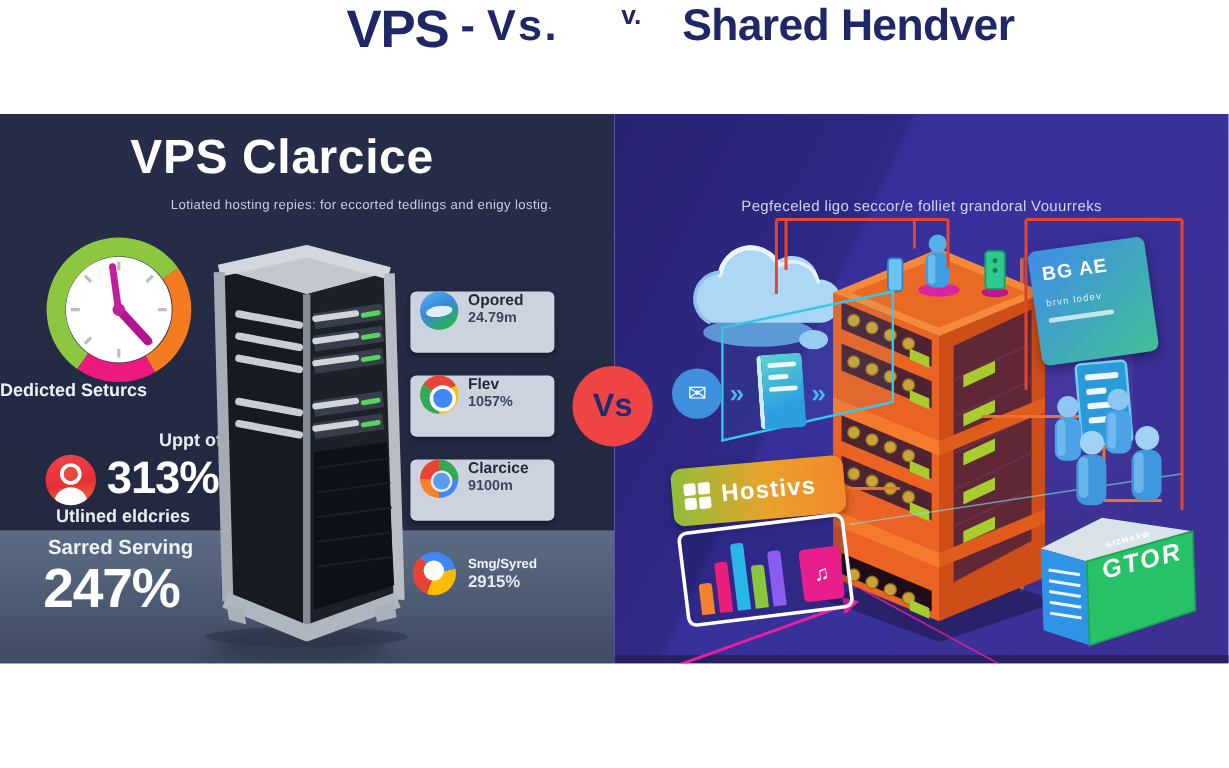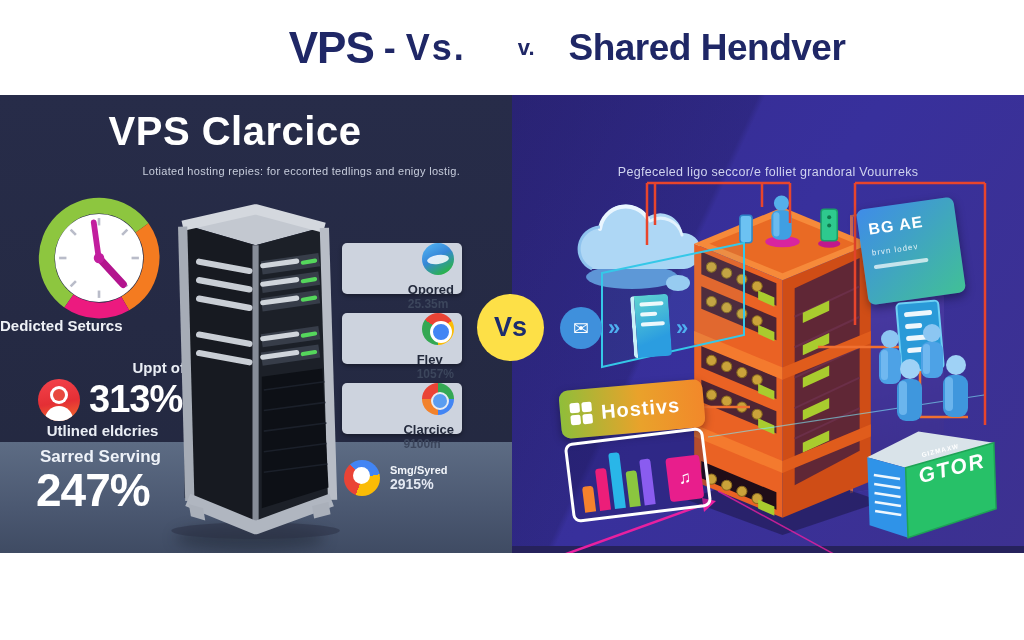--- a/index.html
+++ b/index.html
@@ -2,21 +2,21 @@
 <html><head>
 <meta charset="utf-8">
 <style>
   * { margin:0; padding:0; box-sizing:border-box; }
   body { font-family:"Liberation Sans", sans-serif; background:#ffffff; }
   .stage { position:relative; width:1024px; height:640px; overflow:hidden; background:#ffffff; }
   .abs { position:absolute; }
 
   
   .header { position:absolute; left:0; top:0; width:1024px; height:95px;
-            display:flex; align-items:center; justify-content:center; padding-left:110px;
+            display:flex; justify-content:center; padding-left:110px;
             color:#1f2766; }
   .t-vps    { font-size:44px; font-weight:800; letter-spacing:-1px; }
   .t-dash   { font-size:36px; font-weight:700; margin:0 10px; }
   .t-vs     { font-size:36px; font-weight:600; letter-spacing:2px; }
   .t-v      { font-size:22px; font-weight:700; margin:0 34px 0 52px; }
   .t-shared { font-size:37px; font-weight:800; letter-spacing:-0.5px; }
 
   
   .panel-left { position:absolute; left:0; top:95px; width:512px; height:458px;
                 background:linear-gradient(180deg,#272c49 0%,#23283f 100%); overflow:hidden; }
@@ -44,22 +44,22 @@
   .uptime-caption { position:absolute; left:10px; top:327px; width:185px; text-align:center;
                     color:#e9edf4; font-size:15px; font-weight:600; }
   .shared-label { position:absolute; left:40px; top:352px; color:#eef2f8; font-size:17px; font-weight:600; }
   .shared-value { position:absolute; left:36px; top:368px; color:#ffffff; font-size:46px; font-weight:800;
                   letter-spacing:-1px; }
   .tower-wrap { position:absolute; left:158px; top:102px; width:190px; height:345px; }
   .tower-reflect { position:absolute; left:175px; top:430px; width:150px; height:26px;
                    background:rgba(15,20,30,0.35); border-radius:50%; filter:blur(7px); }
 
   .stat-card { position:absolute; left:342px; width:120px; height:51px; background:#cdd3de;
-               border-radius:5px; display:flex; align-items:flex-end; padding:0 8px; gap:8px;
-               box-shadow:0 2px 4px rgba(0,0,0,0.35);flex-direction:column; }
+               border-radius:5px; display:flex; align-items:flex-start; padding:0 8px; gap:8px;
+               box-shadow:0 2px 4px rgba(0,0,0,0.35); }
   .stat-plain { position:absolute; left:338px; width:130px; height:54px;
                 display:flex; align-items:center; padding:0 6px; gap:10px; }
   .stat-text { display:flex; flex-direction:column; line-height:1.15; }
   .stat-card .s-label { color:#232a3c; font-size:13px; font-weight:700; }
   .stat-card .s-value { color:#3c465c; font-size:12px; font-weight:600; }
   .stat-plain .s-label { color:#f2f5fa; font-size:11px; font-weight:700; }
   .stat-plain .s-value { color:#e3e8f2; font-size:14px; font-weight:600; }
   .ic { border-radius:50%; position:relative; flex:0 0 auto; }
   .ic-globe { width:32px; height:32px; background:linear-gradient(150deg,#4aa8ec 15%,#3687d8 45%,#2bb24c 85%); }
   .ic-globe::after { content:""; position:absolute; left:5px; top:12px; width:22px; height:9px;
@@ -71,22 +71,22 @@
   .ic-wheel { width:32px; height:32px;
               background:conic-gradient(from 0deg,#34a853 0 25%,#4285f4 0 50%,#f2822c 0 75%,#ea4335 0 100%); }
   .ic-wheel::after { content:""; position:absolute; left:9px; top:9px; width:14px; height:14px;
                      border-radius:50%; background:#5a9df0; border:2px solid #e8ecf2; }
   .ic-ring { width:36px; height:36px;
              background:conic-gradient(from 200deg,#ea4335 0 33%,#4285f4 0 66%,#fbbc05 0 100%); }
   .ic-ring::after { content:""; position:absolute; left:9px; top:7px; width:17px; height:17px;
                     border-radius:50%; background:#ffffff; }
 
   
-  .vs-badge { position:absolute; left:477px; top:294px; width:67px; height:67px; border-radius:50%;
-              background:#fde047; display:flex; align-items:center; justify-content:center;
+  .vs-badge { position:absolute; left:477px; top:305px; width:67px; height:67px; border-radius:50%;
+              background:#ef4444; display:flex; align-items:center; justify-content:center;
               color:#1c2c6e; font-size:27px; font-weight:800; z-index:30; }
 
   
   .panel-right { position:absolute; left:512px; top:95px; width:512px; height:458px; overflow:hidden;
                  background:linear-gradient(125deg,#352c91 0%,#38309c 45%,#3d3190 100%); }
   .panel-right::before { content:""; position:absolute; inset:0;
                  background:linear-gradient(115deg,rgba(10,10,40,0.28) 0%,rgba(10,10,40,0.18) 34%,transparent 35%); }
   .panel-right::after { content:""; position:absolute; left:0; bottom:0; width:512px; height:7px;
                  background:#26225c; }
   .pr-heading { position:absolute; left:20px; top:14px; width:472px; text-align:center;
@@ -261,21 +261,21 @@
           <path d="M103,265 L165,257"></path>
       </g>
       <polygon points="30,296 44,300 46,312 32,308" fill="#aab0ba"></polygon>
       <polygon points="150,298 166,294 168,306 152,310" fill="#aab0ba"></polygon>
     </svg>
 
     <div class="stat-card" style="top:148px;">
       <div class="ic ic-globe"></div>
       <div class="stat-text">
         <span class="s-label">Opored</span>
-        <span class="s-value">25.35m</span>
+        <span class="s-value">24.79m</span>
       </div>
     </div>
     <div class="stat-card" style="top:218px;">
       <div class="ic ic-chrome"></div>
       <div class="stat-text">
         <span class="s-label">Flev</span>
         <span class="s-value">1057%</span>
       </div>
     </div>
     <div class="stat-card" style="top:288px;">

